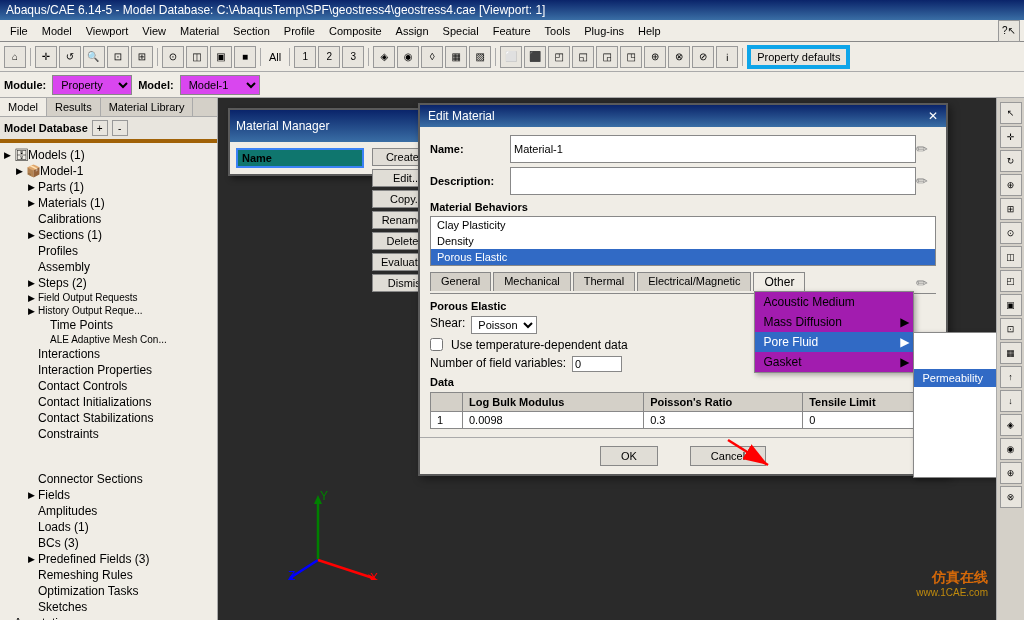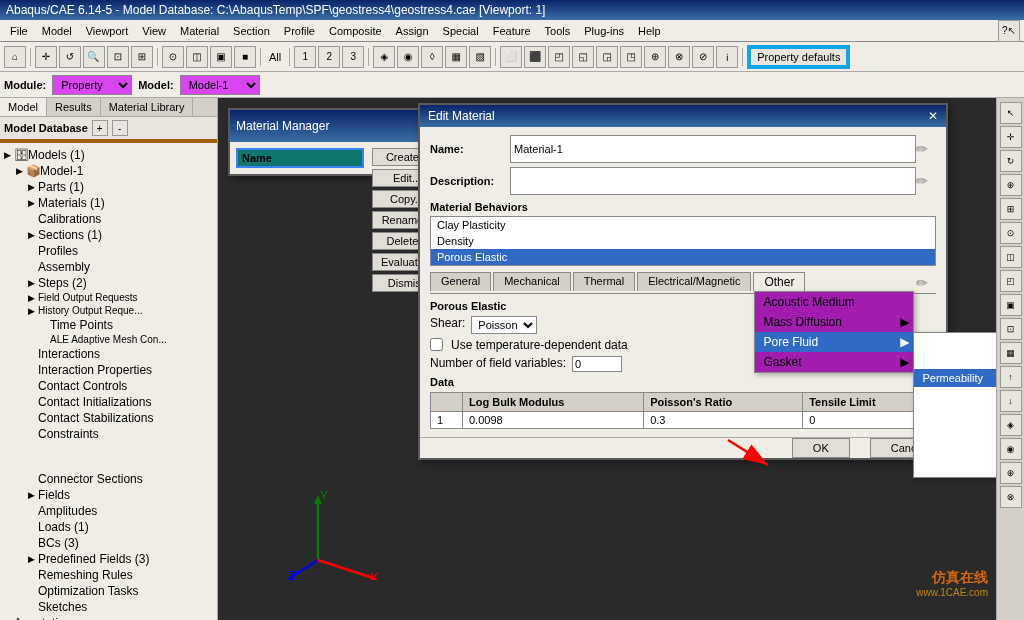--- a/index.html
+++ b/index.html
@@ -294,23 +294,23 @@
       top: 0;
       background: white;
       border: 1px solid #888;
       box-shadow: 2px 2px 5px rgba(0,0,0,0.3);
       min-width: 160px;
     }
 
     
     .em-footer {
       display: flex;
-      justify-content: flex-end;
-      gap: 20px;
-      padding: 0;
+      justify-content: center;
+      gap: 32px;
+      padding: 8px;
       border-top: 1px solid #aaa;
     }
     .em-footer-btn {
       padding: 3px 20px;
       background: #e0ddd6;
       border: 1px solid #888;
       cursor: pointer;
       font-size: 11px;
     }
 

